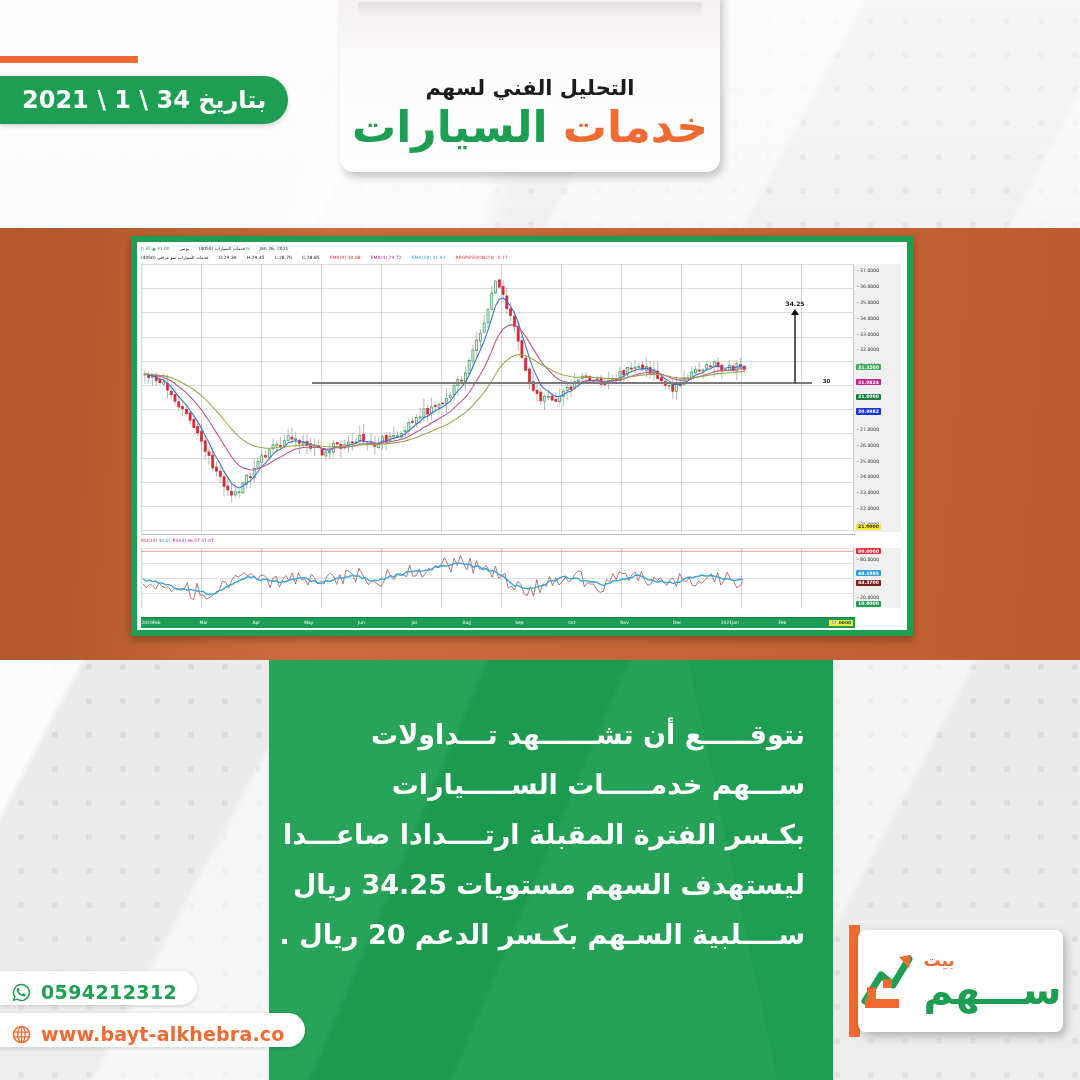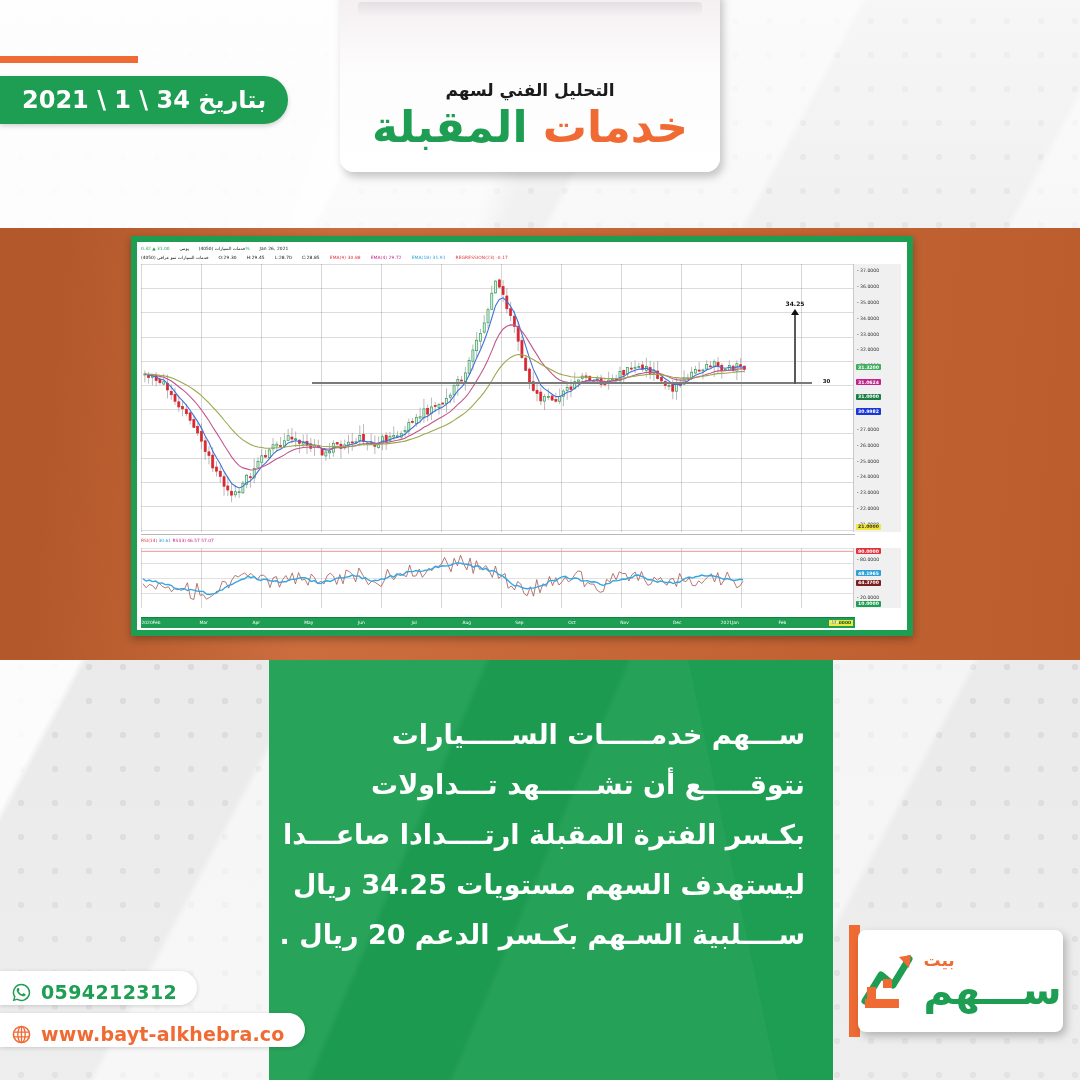--- a/index.html
+++ b/index.html
@@ -76,21 +76,21 @@
     align-items:center; justify-content:flex-end;
     padding-bottom:22px;
     direction:rtl;
   }
   #title-card::before{
     content:""; position:absolute; left:18px; right:18px; top:10px; height:14px;
     background:linear-gradient(180deg,#e4dfe2,#f4f1f3);
     border-radius:4px;
   }
   #title-sub {
-    font-size:17px; font-weight:bold; color:#1b1b1b;
+    font-size:21px; font-weight:bold; color:#1b1b1b;
     margin-bottom:4px; letter-spacing:0;
   }
   #title-main { font-size:44px; font-weight:bold; line-height:1.05; white-space:nowrap; }
   #title-main .w1 { color:#ef6b33;margin-top:14px; }
   #title-main .w2 { color:#1d9e52; }
 
   
   #chart-band {
     position:absolute; left:0; top:228px; width:1080px; height:432px;
     background:#c7622f;
@@ -277,21 +277,21 @@
 <div class="orange-strip-left"></div>
 <div class="orange-strip-mid"></div>
 <div class="orange-strip-logo"></div>
 
 <div id="date-pill">بتاريخ 34 \ 1 \ 2021</div>
 
 <div id="title-card">
   <div id="title-sub">التحليل الفني لسهم</div>
   <div id="title-main">
     <span class="w1">خدمات</span>
-    <span class="w2">المقبلة</span>
+    <span class="w2">السيارات</span>
   </div>
 </div>
 
 <div id="chart-band">
   <div id="chart-band-shade"></div>
 </div>
 
 <div id="chart-frame">
   <div id="chart-inner">
 
@@ -741,22 +741,22 @@
     <div id="target-stem" style="left: 657.31px; top: 73.2353px; height: 69px;"></div>
     <div id="target-arrow" style="left: 654.01px; top: 67.2353px;"></div>
     <div id="target-label" style="left: 658.01px; top: 58.2353px;">34.25</div>
 
   </div>
 </div>
 
 <div id="text-panel">
   <div id="text-panel-art"></div>
   <div id="body-text">
+      <p>نتوقـــــع أن تشــــــهد تـــداولات</p>
       <p>ســـهم خدمـــــات الســـــيارات</p>
-      <p>نتوقـــــع أن تشــــــهد تـــداولات</p>
       <p>بكـسر الفترة المقبلة ارتــــدادا صاعـــدا</p>
       <p>ليستهدف السهم مستويات 34.25 ريال</p>
       <p>ســــلبية السـهم بكـسر الدعم 20 ريال .</p>
     </div>
 </div>
 
 <div class="contact-pill" id="pill-phone">
   <svg class="pill-icon" viewBox="0 0 24 24">
     <path fill="#1d9e52" d="M12 2a10 10 0 0 0-8.6 15.1L2 22l5-1.3A10 10 0 1 0 12 2zm0 1.8a8.2 8.2 0 1 1-4.3 15.2l-.3-.2-3 .8.8-2.9-.2-.3A8.2 8.2 0 0 1 12 3.8z"></path>
     <path fill="#1d9e52" d="M9.2 7.3c-.2-.5-.4-.5-.6-.5h-.5c-.2 0-.5.1-.7.4-.3.3-.9.9-.9 2.1s.9 2.4 1 2.6c.1.2 1.7 2.8 4.3 3.8 2.1.8 2.5.7 3 .6.5-.1 1.5-.6 1.7-1.2.2-.6.2-1.1.1-1.2 0-.1-.2-.2-.5-.3l-1.7-.8c-.2-.1-.4-.1-.6.1l-.8 1c-.1.2-.3.2-.5.1-.3-.1-1.2-.5-2.2-1.4-.8-.7-1.3-1.6-1.5-1.8-.1-.2 0-.4.1-.5l.4-.5.3-.5c.1-.2 0-.4 0-.5z"></path>

